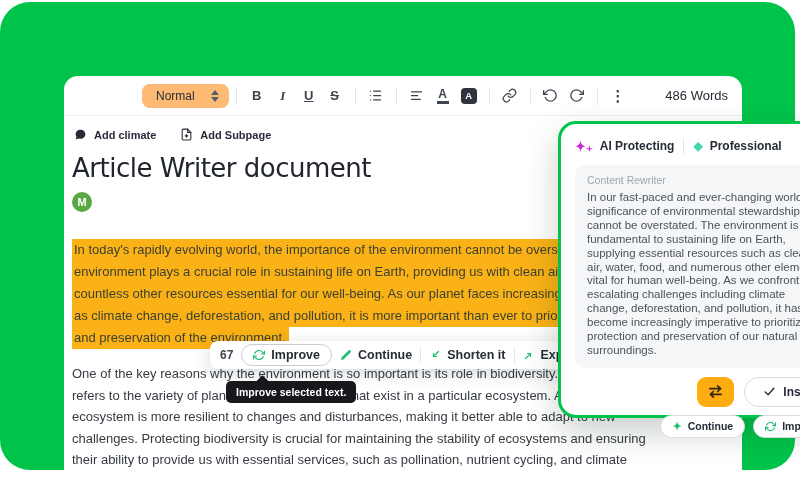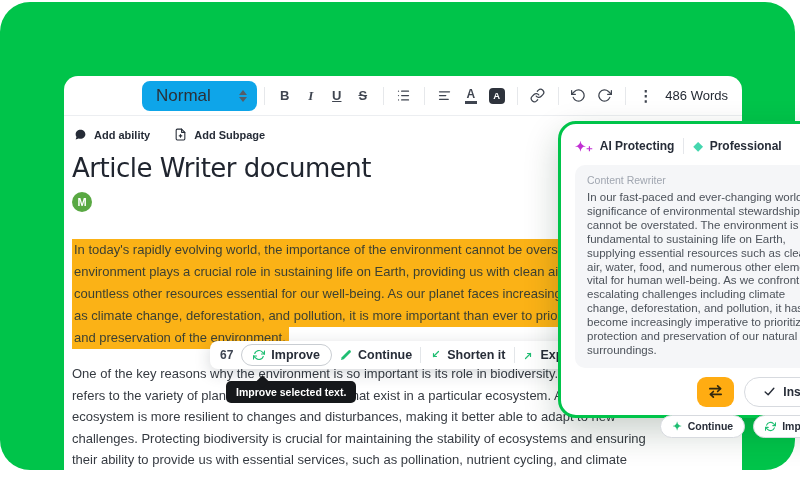--- a/index.html
+++ b/index.html
@@ -11,22 +11,22 @@
   .green-shell { position:absolute; left:0; top:2px; right:5px; bottom:9px;
     background:#00C44A; border-radius:30px; overflow:hidden; }
 
   
   .editor-card { position:absolute; left:64px; top:74px; width:678px; bottom:0;
     background:#fff; border-radius:14px 14px 0 0; overflow:hidden; }
 
   
   .ed-toolbar { height:40px; display:flex; align-items:center;
     padding:0 14px 0 78px; border-bottom:1px solid #ECEEF1; }
-  .style-select { display:flex; align-items:center; gap:28px; background:#0ea5e9;
-    border-radius:8px; padding:5px 10px 5px 14px; font-size:17px; color:#2A3038; cursor:pointer; }
+  .style-select { display:flex; align-items:center; gap:16px; background:#fdba74;
+    border-radius:8px; padding:5px 10px 5px 14px; font-size:12px; color:#2A3038; cursor:pointer; }
   .chev-stack { display:flex; flex-direction:column; gap:2px; }
   .chev-up { width:0; height:0; border-left:4px solid transparent; border-right:4px solid transparent; border-bottom:5px solid #565D68; }
   .chev-dn { width:0; height:0; border-left:4px solid transparent; border-right:4px solid transparent; border-top:5px solid #565D68; }
   .tb-btn { width:26px; height:26px; display:flex; align-items:center; justify-content:center;
     color:#3F4550; font-size:13px; cursor:pointer; border-radius:5px; flex:none; }
   .tb-btn svg { width:15px; height:15px; stroke:#3F4550; stroke-width:2; fill:none;
     stroke-linecap:round; stroke-linejoin:round; }
   .tb-b { font-weight:800; } .tb-i { font-style:italic; font-family:"Liberation Serif", serif; font-weight:600;}
   .tb-u { text-decoration:underline; font-weight:600;} .tb-s { text-decoration:line-through; font-weight:600;}
   .tb-div { width:1px; height:18px; background:#E6E8EB; margin:0 7px; flex:none; }
@@ -182,21 +182,21 @@
         <div class="tb-btn kebab">⋮</div>
         <div class="word-count">486 Words</div>
       </div>
 
       <div class="doc-body">
         <div class="action-row">
           <div class="mini-act">
             <svg viewBox="0 0 24 24">
               <path d="M21 11.5c0 4.7-4 8.5-9 8.5-1.1 0-2.2-.2-3.2-.6L3 21l1.6-4.2C3.6 15.3 3 13.5 3 11.5 3 6.8 7 3 12 3s9 3.8 9 8.5z" fill="#262C37" stroke="none"></path>
             </svg>
-            <span>Add ability</span>
+            <span>Add climate</span>
           </div>
           <div class="mini-act">
             <svg viewBox="0 0 24 24">
               <path d="M14 2H6a2 2 0 0 0-2 2v16a2 2 0 0 0 2 2h12a2 2 0 0 0 2-2V8z"></path>
               <polyline points="14 2 14 8 20 8"></polyline>
                 <line x1="12" y1="12" x2="12" y2="17"></line>
                 <line x1="9.5" y1="14.5" x2="14.5" y2="14.5"></line>
             </svg>
             <span>Add Subpage</span>
           </div>

